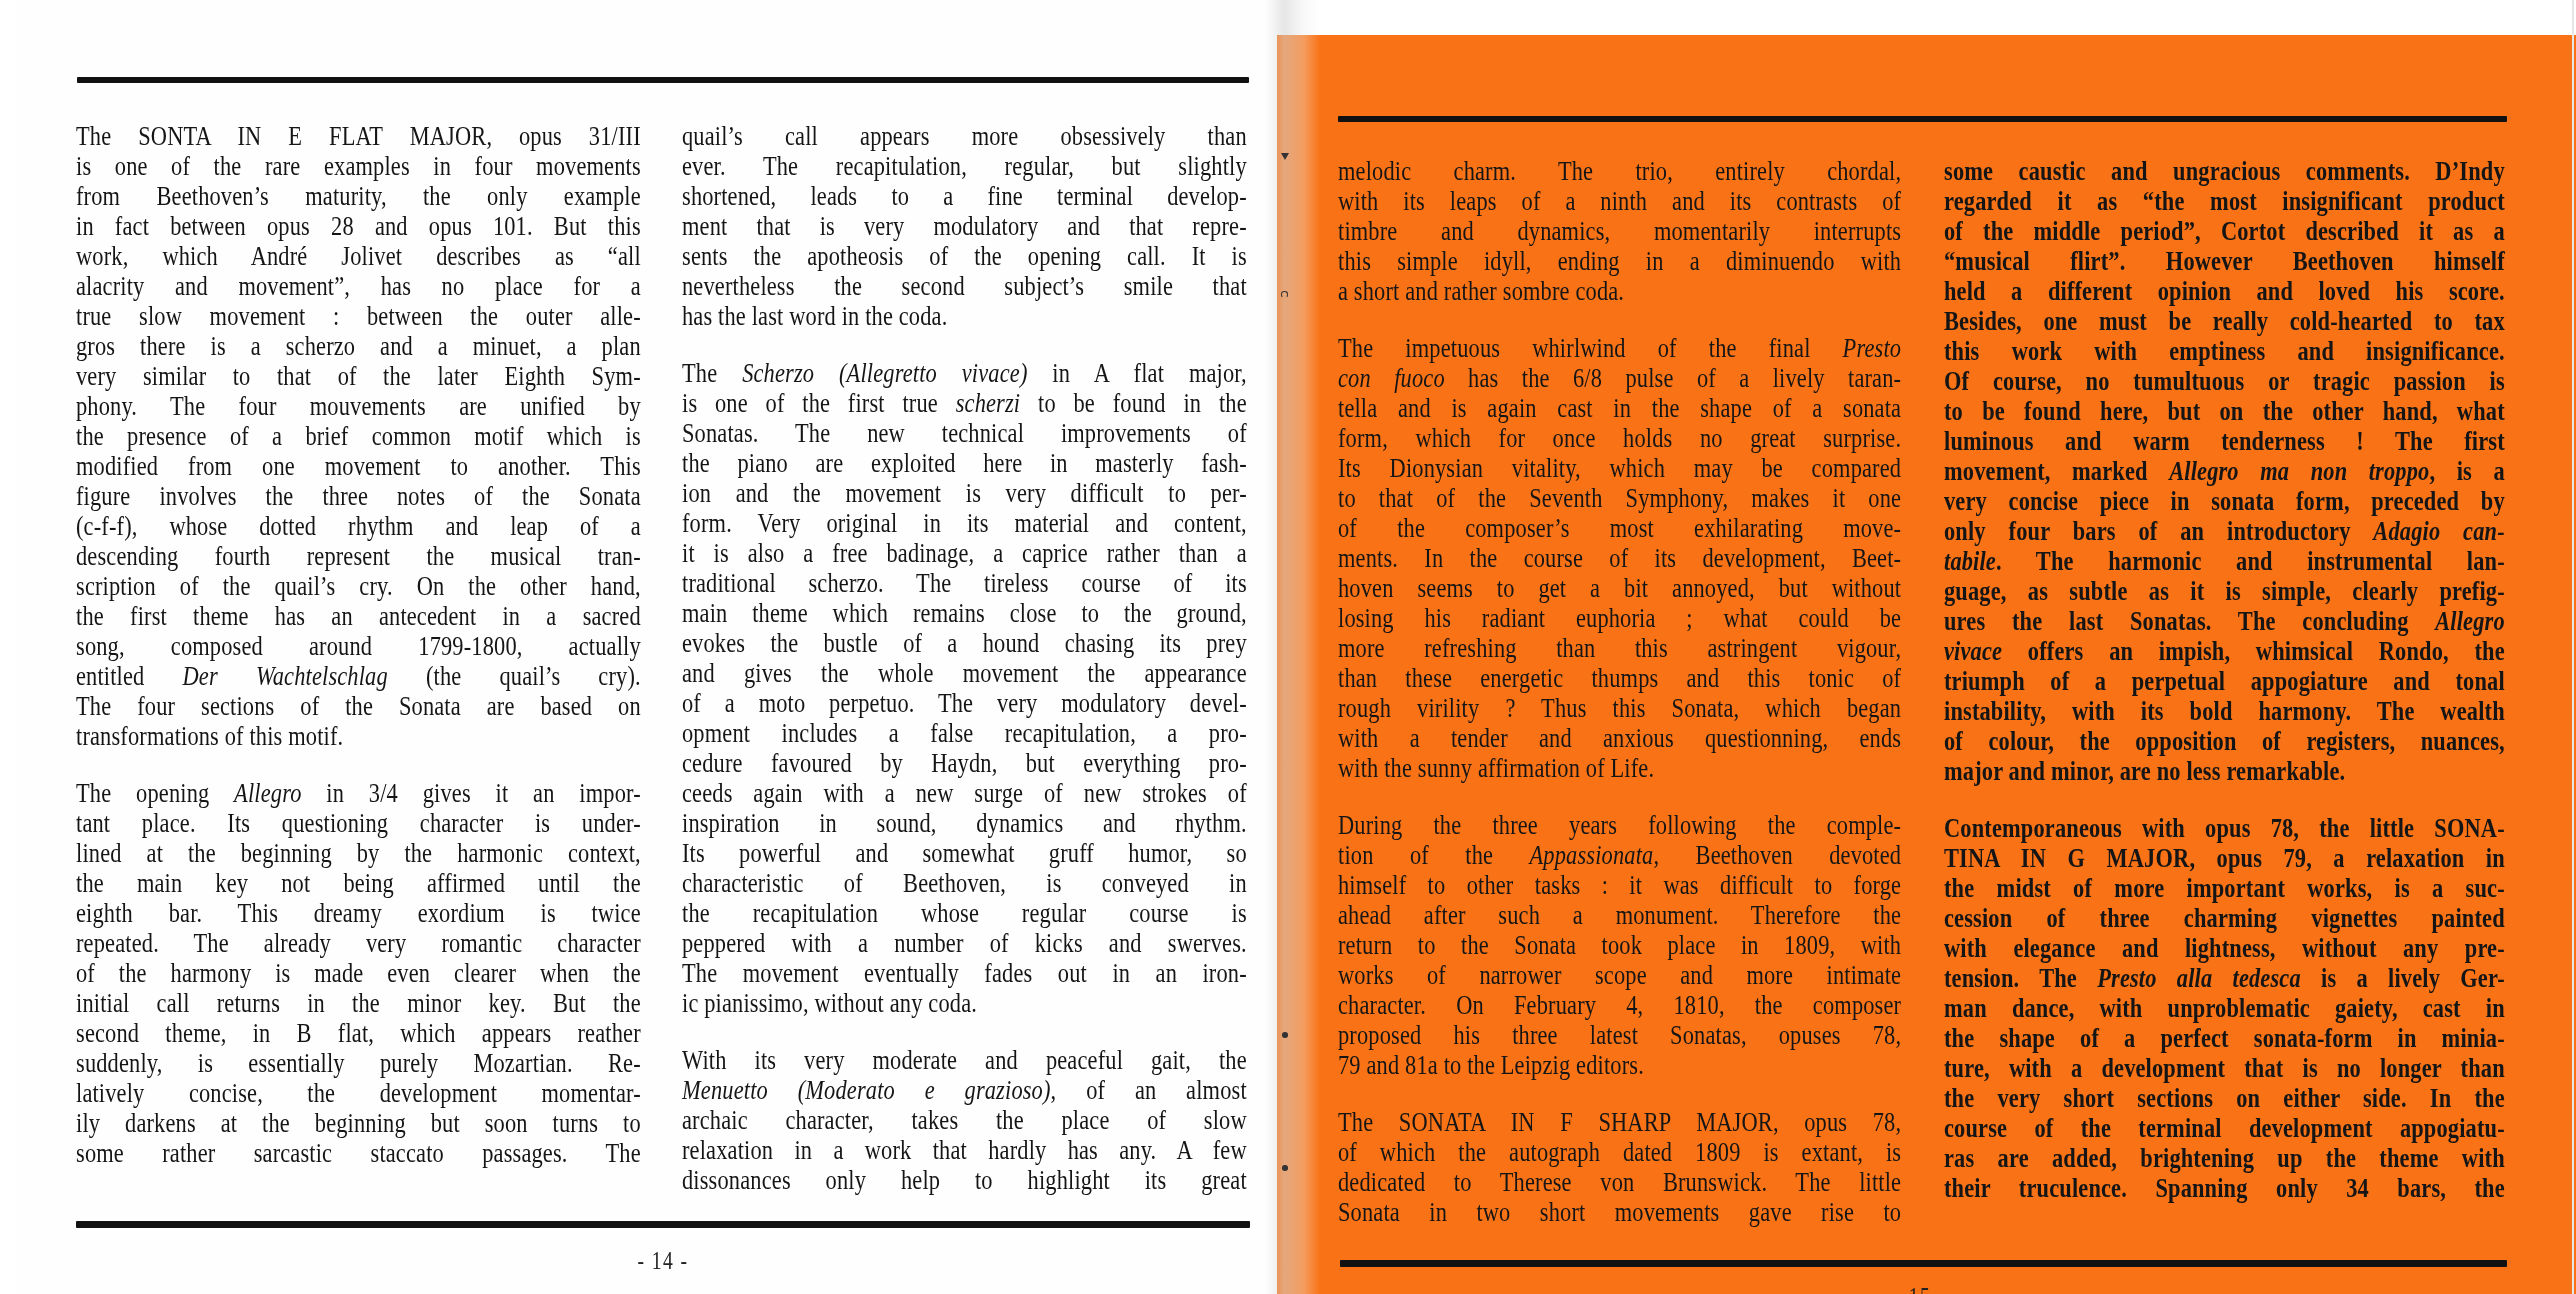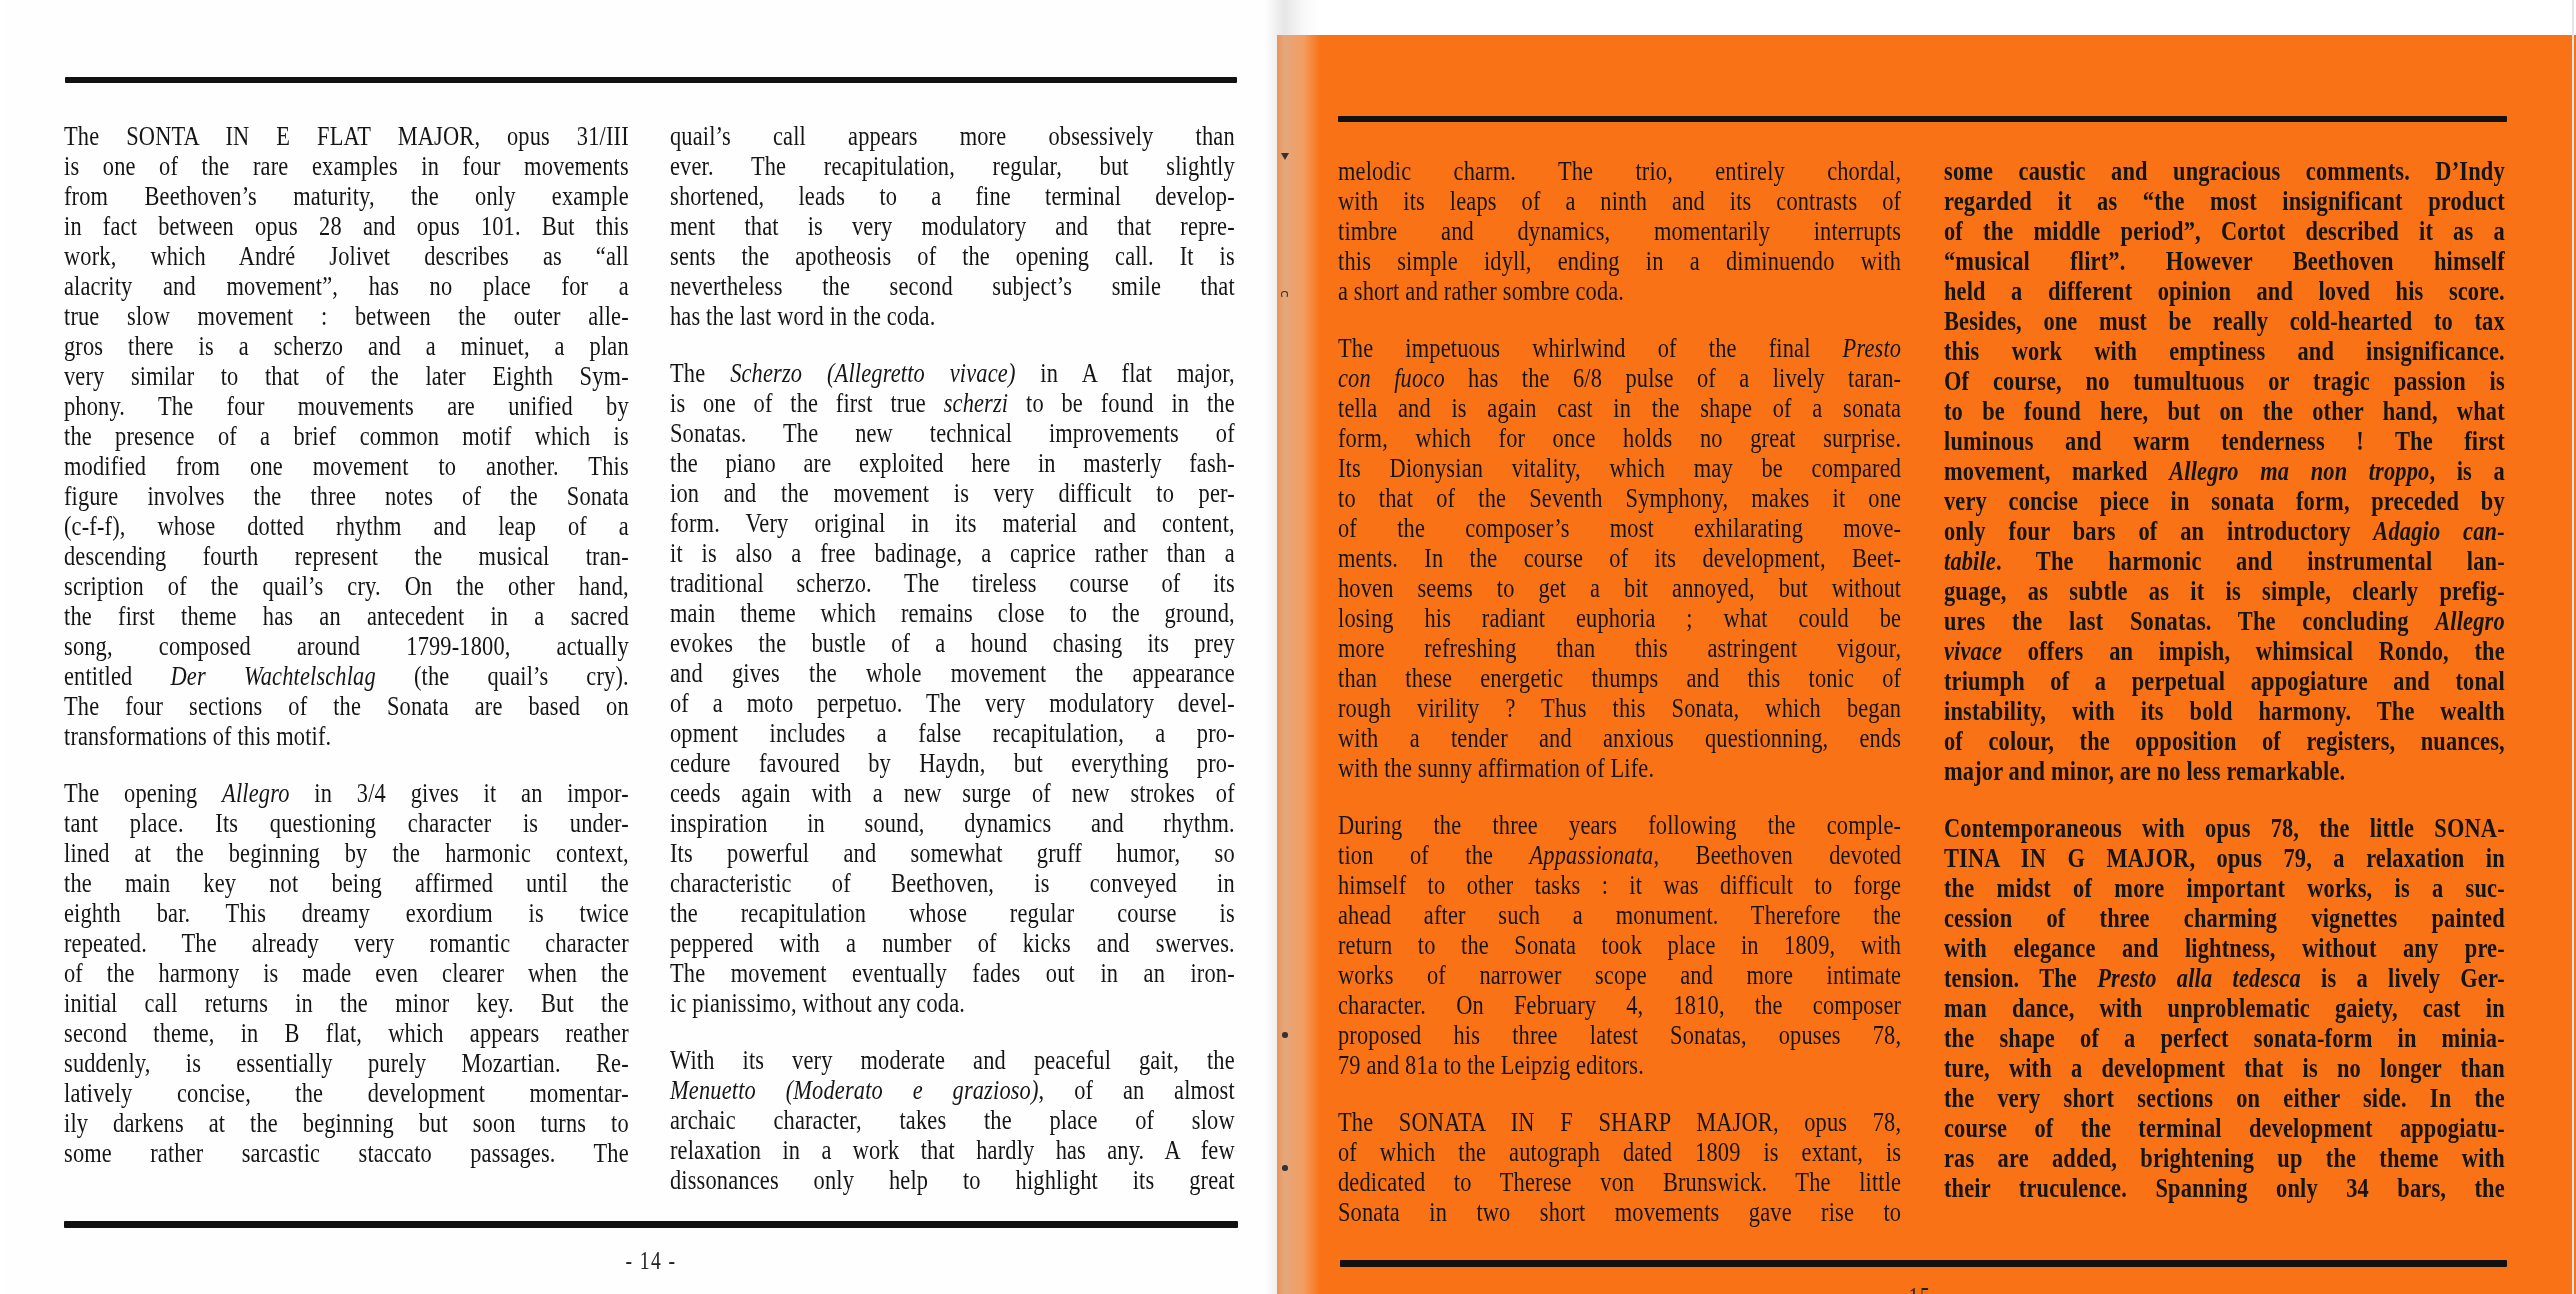--- a/index.html
+++ b/index.html
@@ -2,21 +2,21 @@
 <html style="font-size:14.5px"><head>
 <meta charset="utf-8">
 <style>
   html, body { margin: 0; padding: 0; }
   body {
     width: 2576px; height: 1295px; position: relative; overflow: hidden;
     background: #ffffff; color: #151515;
     font-family: "Liberation Serif", "DejaVu Serif", serif;
   }
   .page { position: absolute; top: 0; height: 1295px; }
-  #page-left { left: 4px; width: 1277px; background: #fefefe; }
+  #page-left { left: 16px; width: 1277px; background: #fefefe; }
   #page-right { left: 1277px; width: 1299px; background: #f97316; margin-top: 35px; }
   .gutter-shadow {
     position: absolute; left: 1265px; top: 0; width: 55px; height: 1295px;
     background: linear-gradient(to right, rgba(255,255,255,0) 0%, rgba(210,210,210,0.55) 35%, rgba(235,235,235,0.35) 70%, rgba(255,255,255,0) 100%);
   }
   .edge-line { position: absolute; left: 2572px; top: 0; width: 1.8px; height: 1295px; background: #e6e6e6; }
   .rule { position: absolute; height: 6.4px; background: #111; border-radius: 0.9px; }
   .page-number {
     position: absolute; font-size: 24.5px; letter-spacing: 1.8px; color: #222;
     transform: scaleX(0.8); transform-origin: center;

